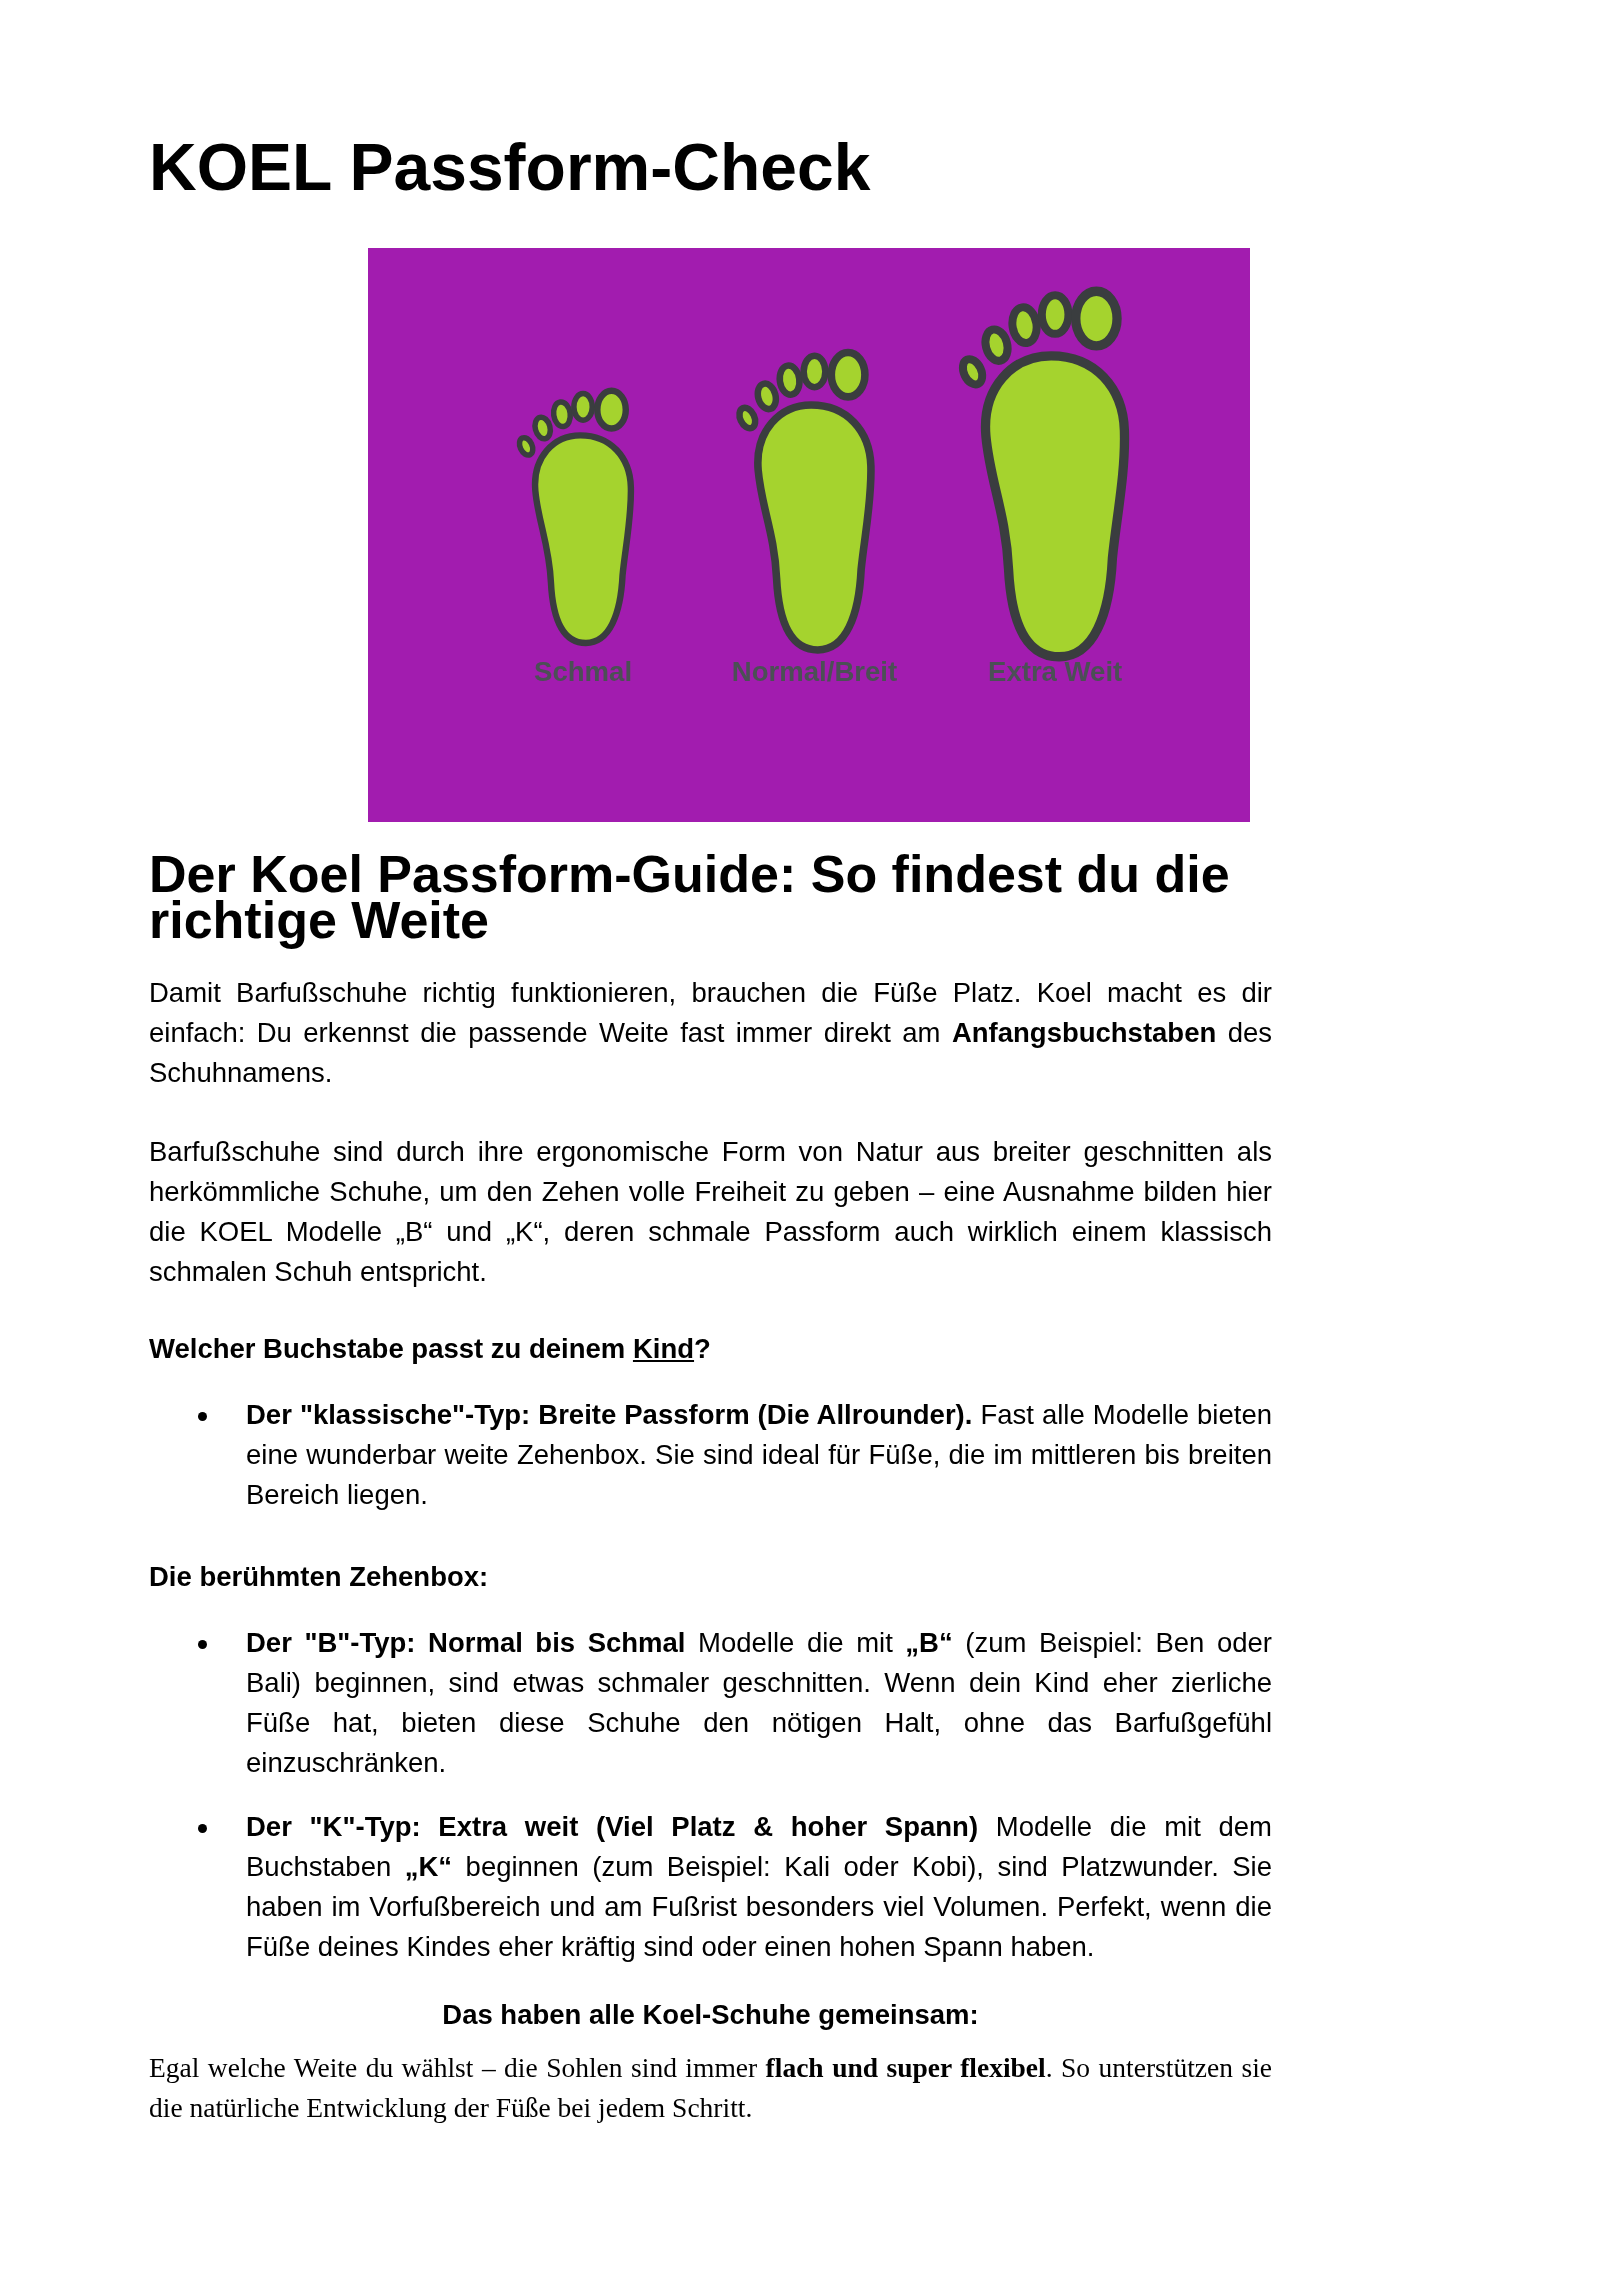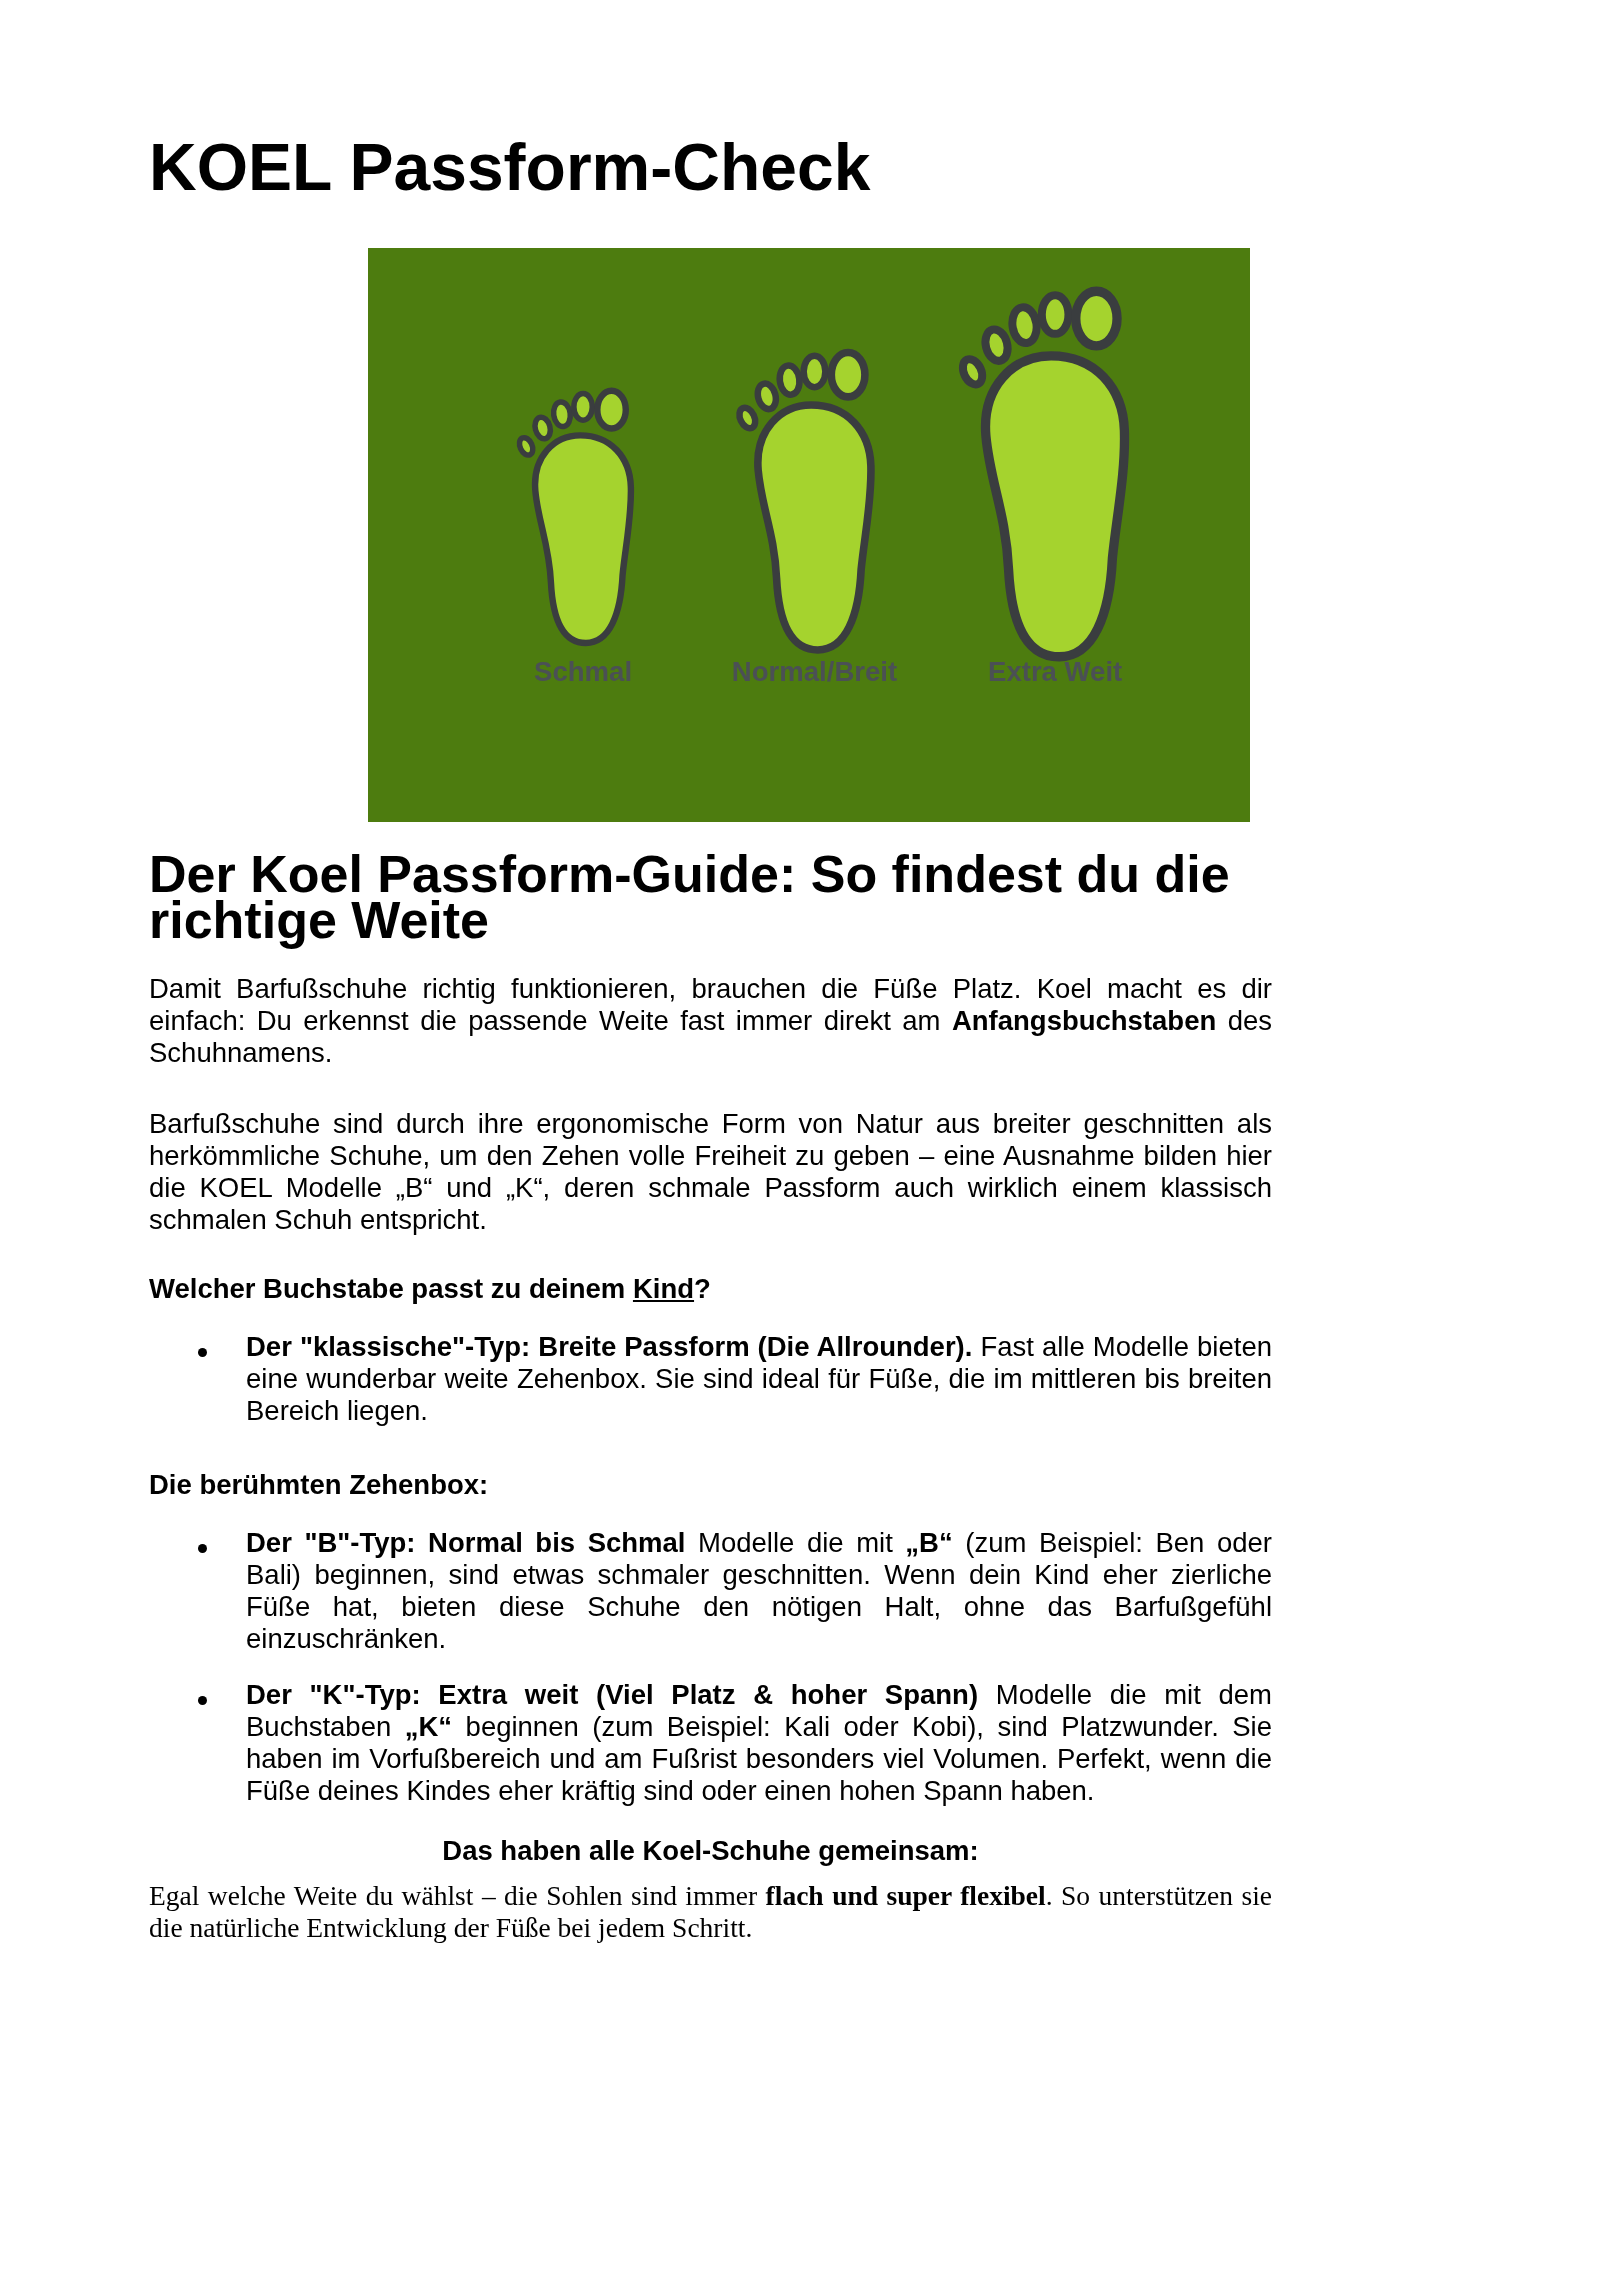--- a/index.html
+++ b/index.html
@@ -14,33 +14,33 @@
     width:1456px; height:2296px;
     padding:133px 184px 0 149px;
   }
   h1[data-name="page-title"] {
     font-size:66px; line-height:68px; font-weight:700; color:#000;
     white-space:nowrap;
   }
   figure[data-name="foot-width-figure"] {
     margin:47px 0 0 219px;
     width:882px; height:574px;
-    background:#4d7c0f;
+    background:#a21caf;
   }
   figure svg { display:block; }
   text.figure-label {
     font-family:"Liberation Sans","DejaVu Sans",sans-serif;
     font-size:30px; font-weight:600;
   }
   h2[data-name="guide-heading"] {
     margin-top:29px;
     font-size:52px; line-height:46px; font-weight:700;
   }
   p.body, h3.sub, li.bullet {
-    font-size:27.5px; line-height:32px;
+    font-size:27.5px; line-height:40px;
   }
   p.body { text-align:justify; }
   h3.sub { font-weight:700; }
   ul.bullets { list-style:none; }
   li.bullet {
     position:relative;
     padding-left:97px;
     text-align:justify;
   }
   li.bullet::before {

